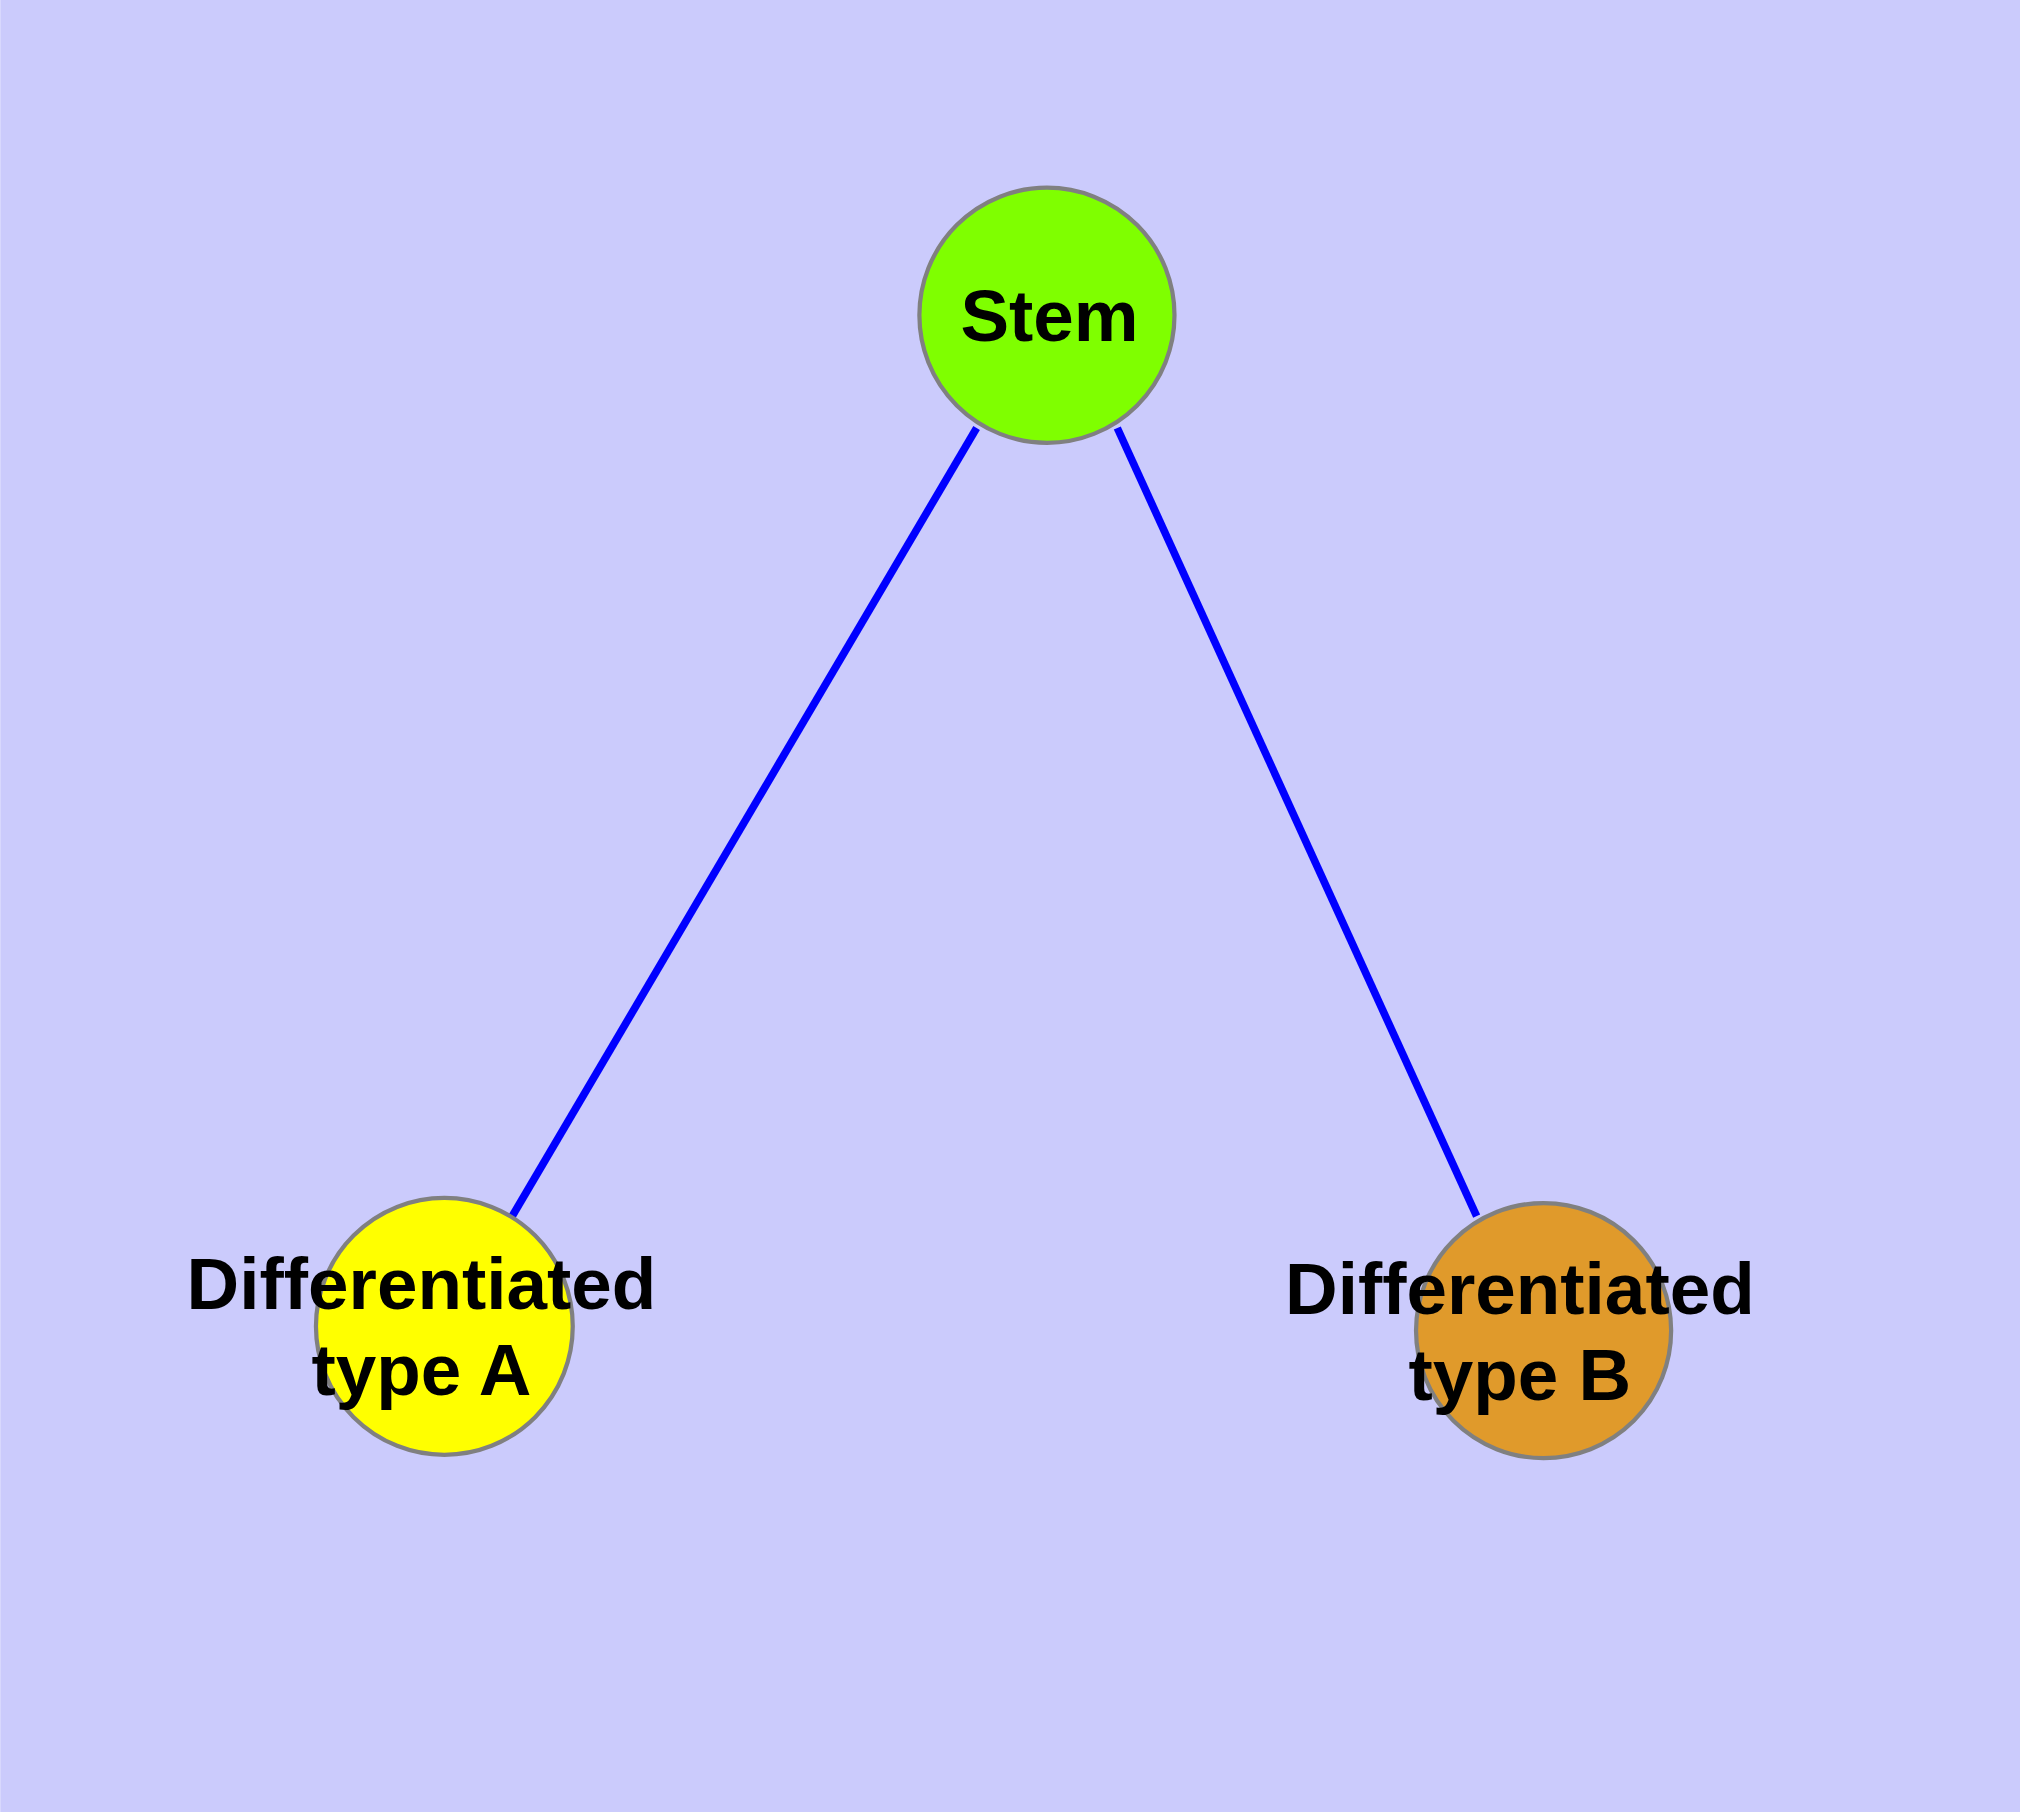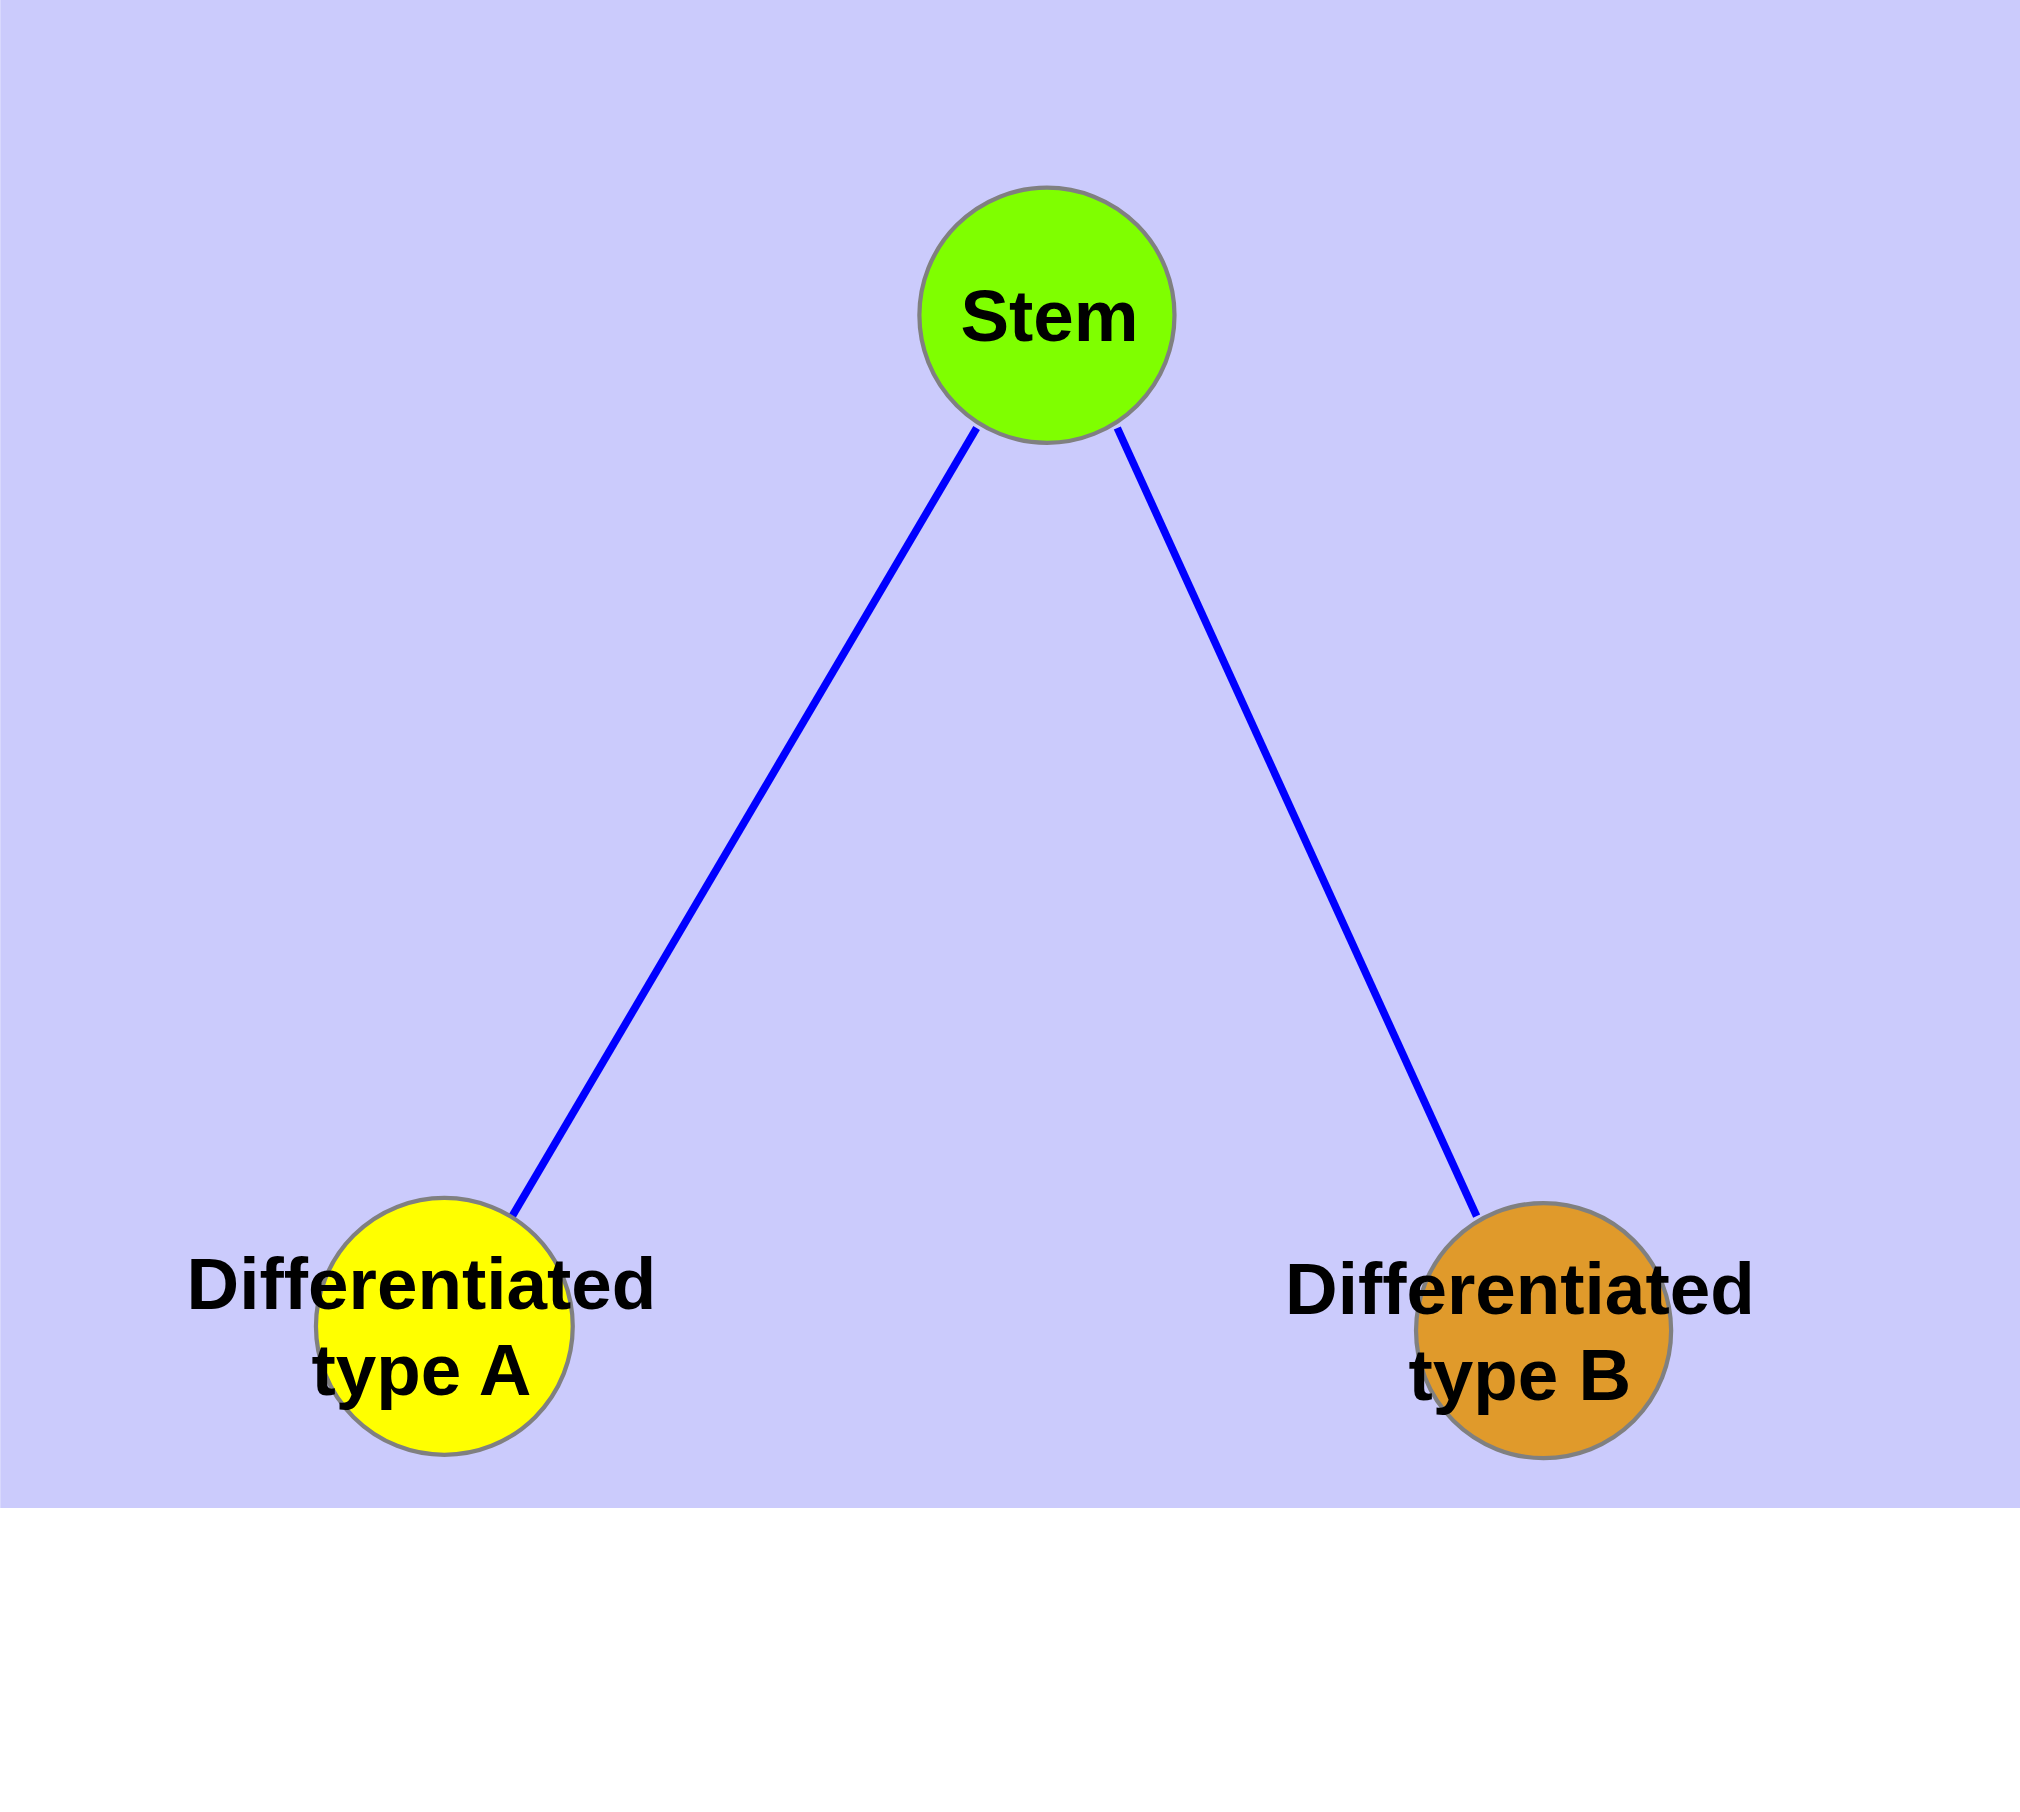--- a/index.html
+++ b/index.html
@@ -25,21 +25,21 @@
   }
   .node-label-text {
     font-family: "Liberation Sans", sans-serif;
     font-weight: bold;
     fill: #000000;
   }
 </style>
 </head>
 <body>
 
-<div id="canvas" style="width: 2021px; height: 1508px;">
+<div id="canvas" style="width: 2021px; height: 1812px;">
   <svg id="graph-svg" viewBox="0 0 2384 2138" xmlns="http://www.w3.org/2000/svg" style="width: 2021px; height: 1812px;">
 
     <rect id="bg-rect" x="0" y="0" width="2384" height="2138" fill="#cbcbfc"></rect>
 
     <g id="edges-group">
         <line x1="1152" y1="505" x2="604" y2="1435" stroke="#0000ff" stroke-width="9" stroke-linecap="butt"></line>
         <line x1="1318" y1="505" x2="1742" y2="1435" stroke="#0000ff" stroke-width="9" stroke-linecap="butt"></line>
       </g>
     <g id="nodes-group">
         <circle cx="1235" cy="372" r="150.5" fill="#7fff00" stroke="#808080" stroke-width="5"></circle>

